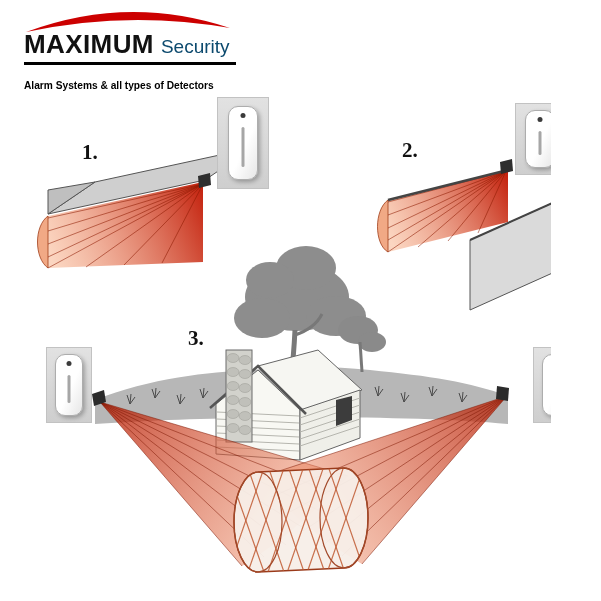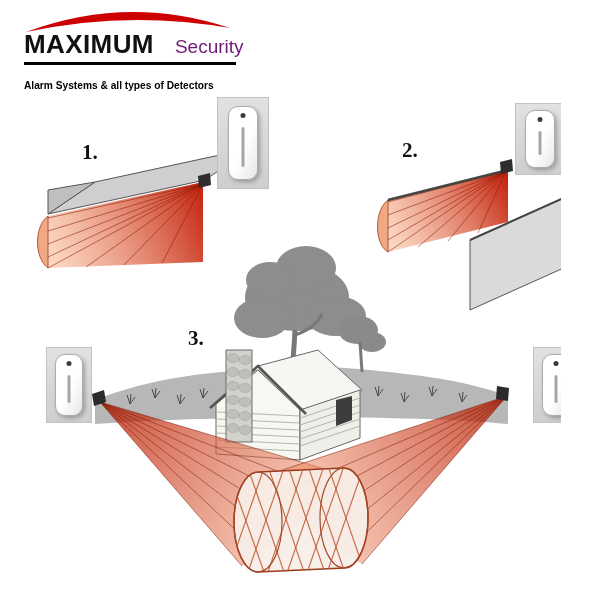--- a/index.html
+++ b/index.html
@@ -1,25 +1,25 @@
 <!DOCTYPE html>
 <html><head>
 <meta charset="utf-8">
 <style>
   html,body{margin:0;padding:0;background:#fff;}
   .page{position:relative;width:551px;height:601px;background:#fff;overflow:hidden;
-        font-family:"Liberation Sans",sans-serif;padding-left:10px;}
+        font-family:"Liberation Sans",sans-serif;}
   .canvas{position:absolute;left:0;top:0;}
 
   
   .logo{position:absolute;left:24px;top:8px;width:212px;}
   .swoosh{display:block;margin-bottom:-5px;}
   .logo-text-row{display:flex;align-items:baseline;}
   .brand{font-size:26px;font-weight:bold;color:#111;letter-spacing:.4px;}
-  .brand-suffix{font-size:19px;color:#701a75;margin-left:21px;}
+  .brand-suffix{font-size:19px;color:#0c4a6e;margin-left:7px;}
   .logo-rule{height:3px;background:#000;margin-top:2px;}
   .tagline{font-size:10.2px;font-weight:bold;color:#000;margin-top:15px;white-space:nowrap;}
 
   
   .fig-label{position:absolute;font-family:"Liberation Serif",serif;font-weight:bold;
              font-size:21px;color:#111;}
   .label-1{left:82px;top:140px;}
   .label-2{left:402px;top:138px;}
   .label-3{left:188px;top:326px;}
 

